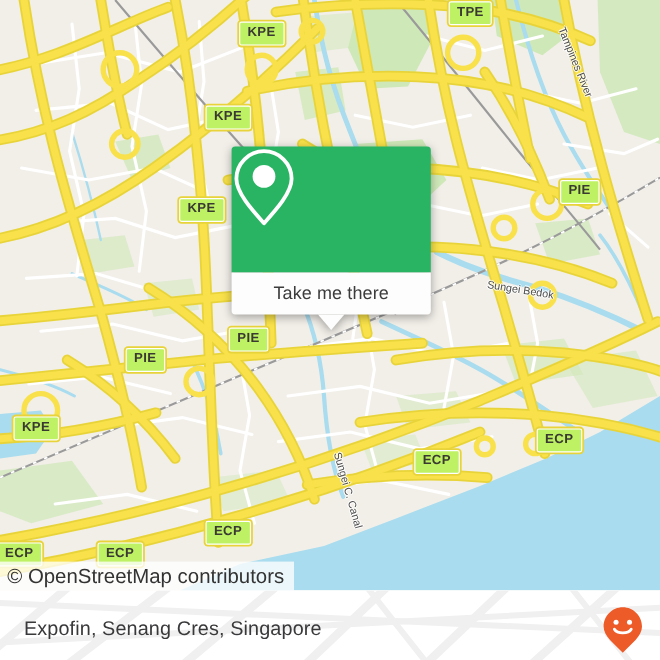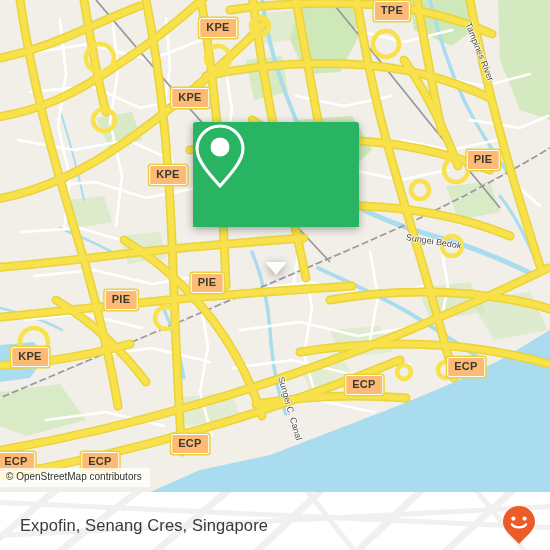--- a/index.html
+++ b/index.html
@@ -15,21 +15,21 @@
   #map{
     position:absolute;left:0;top:0;width:550px;height:492px;
     background:#f2efe9;
     overflow:hidden;
   }
   #map svg{position:absolute;left:0;top:0;}
 
   
   .shield{
     position:absolute;
-    background:#fdba74;
+    background:#bef264;
     border:1.5px solid #ffffff;
     box-shadow:0 0 0 1.5px #e8d43a;
     border-radius:2px;
     color:#3a3a32;
     font-size:11px;
     font-weight:bold;
     letter-spacing:.3px;
     line-height:1;
     padding:3px 6px 4px 6px;
     text-align:center;
@@ -85,21 +85,21 @@
     border-right:11px solid transparent;
     border-top:13px solid #fdfdfd;
   }
 
   
   #osm{
     position:absolute;
     left:0;top:468px;
     background:rgba(255,255,255,.78);
     color:#333333;
-    font-size:10px;
+    font-size:17px;
     padding:3px 8px 4px 6px;
     line-height:1.2;
     white-space:nowrap;
   }
 
   
   #footer{
     position:absolute;left:0;top:492px;
     width:550px;height:66px;
     background:#ffffff;
@@ -335,20 +335,23 @@
       </div>
 
     <div id="popup">
       <div id="popup-head">
         <svg width="54" height="68" viewBox="0 0 54 68">
           <path d="M27,4 C14.3,4 4,14.3 4,27 C4,39 18,54 27,64
                    C36,54 50,39 50,27 C50,14.3 39.7,4 27,4 Z" fill="none" stroke="#ffffff" stroke-width="3.2" stroke-linejoin="round"></path>
           <circle cx="27" cy="25" r="9.5" fill="#ffffff"></circle>
         </svg>
       </div>
+      <div id="popup-body">
+        <span>Take me there</span>
+      </div>
       <div id="popup-tail"></div>
     </div>
 
     <div id="osm">© OpenStreetMap contributors</div>
   </div>
 
   <div id="footer">
     <svg id="footer-bg" width="550" height="58" viewBox="0 0 550 58">
       <g stroke="#f0f0f0" stroke-width="7" fill="none" stroke-linecap="round">
         <path d="M-10,54 L70,-14"></path>

